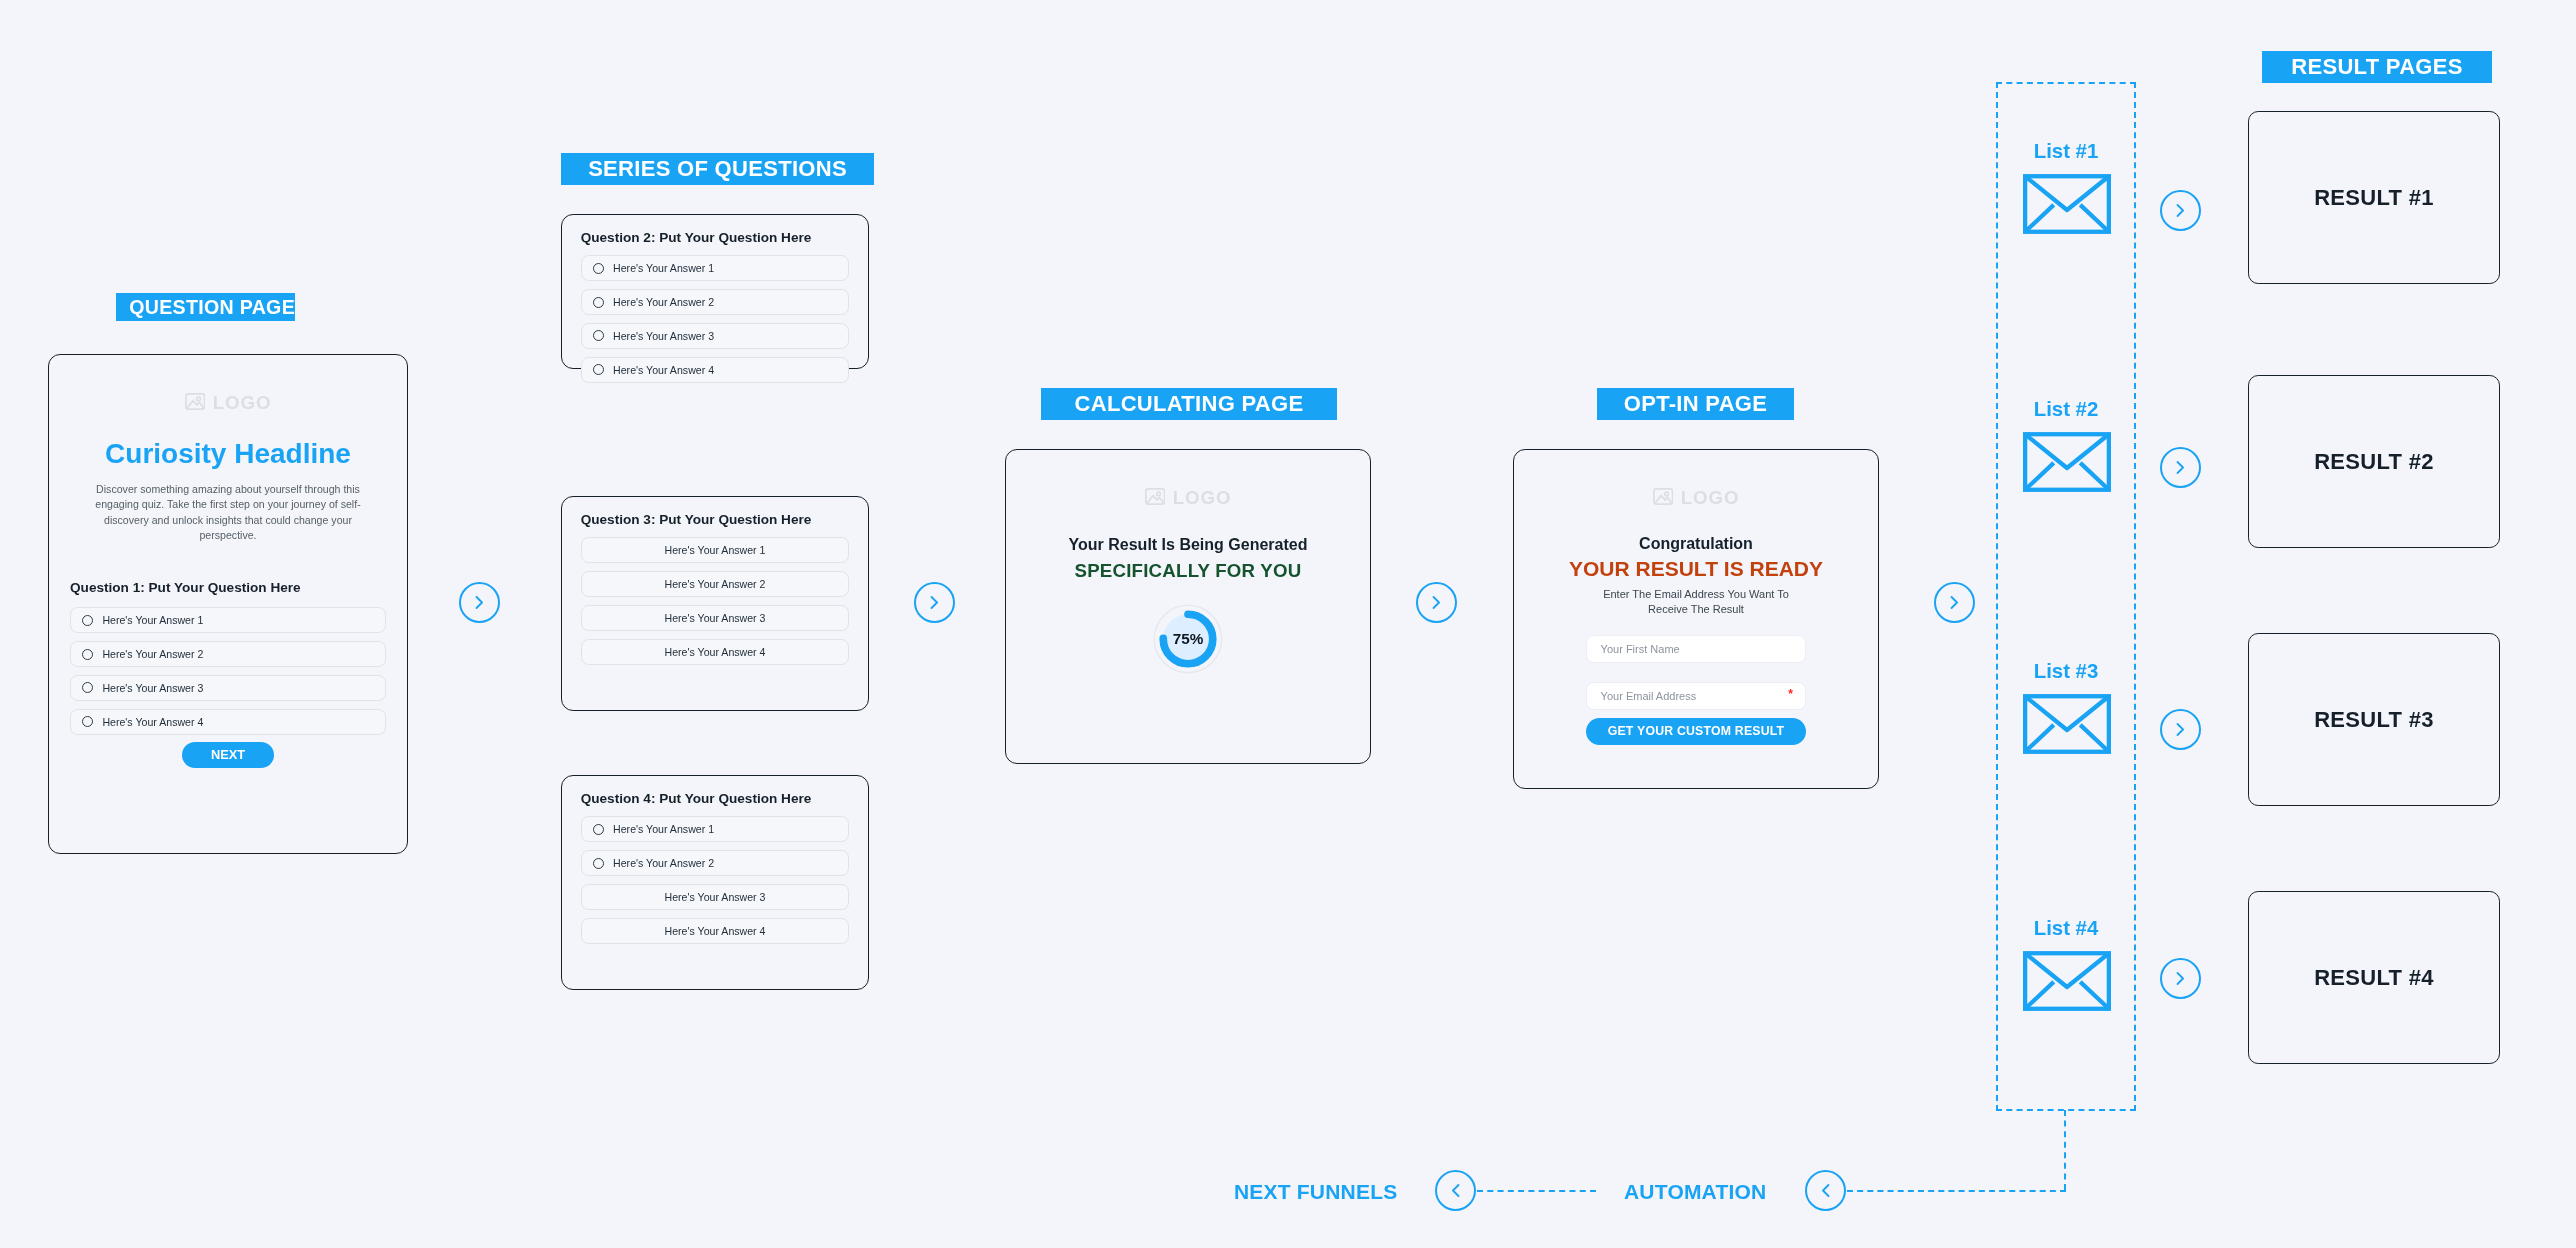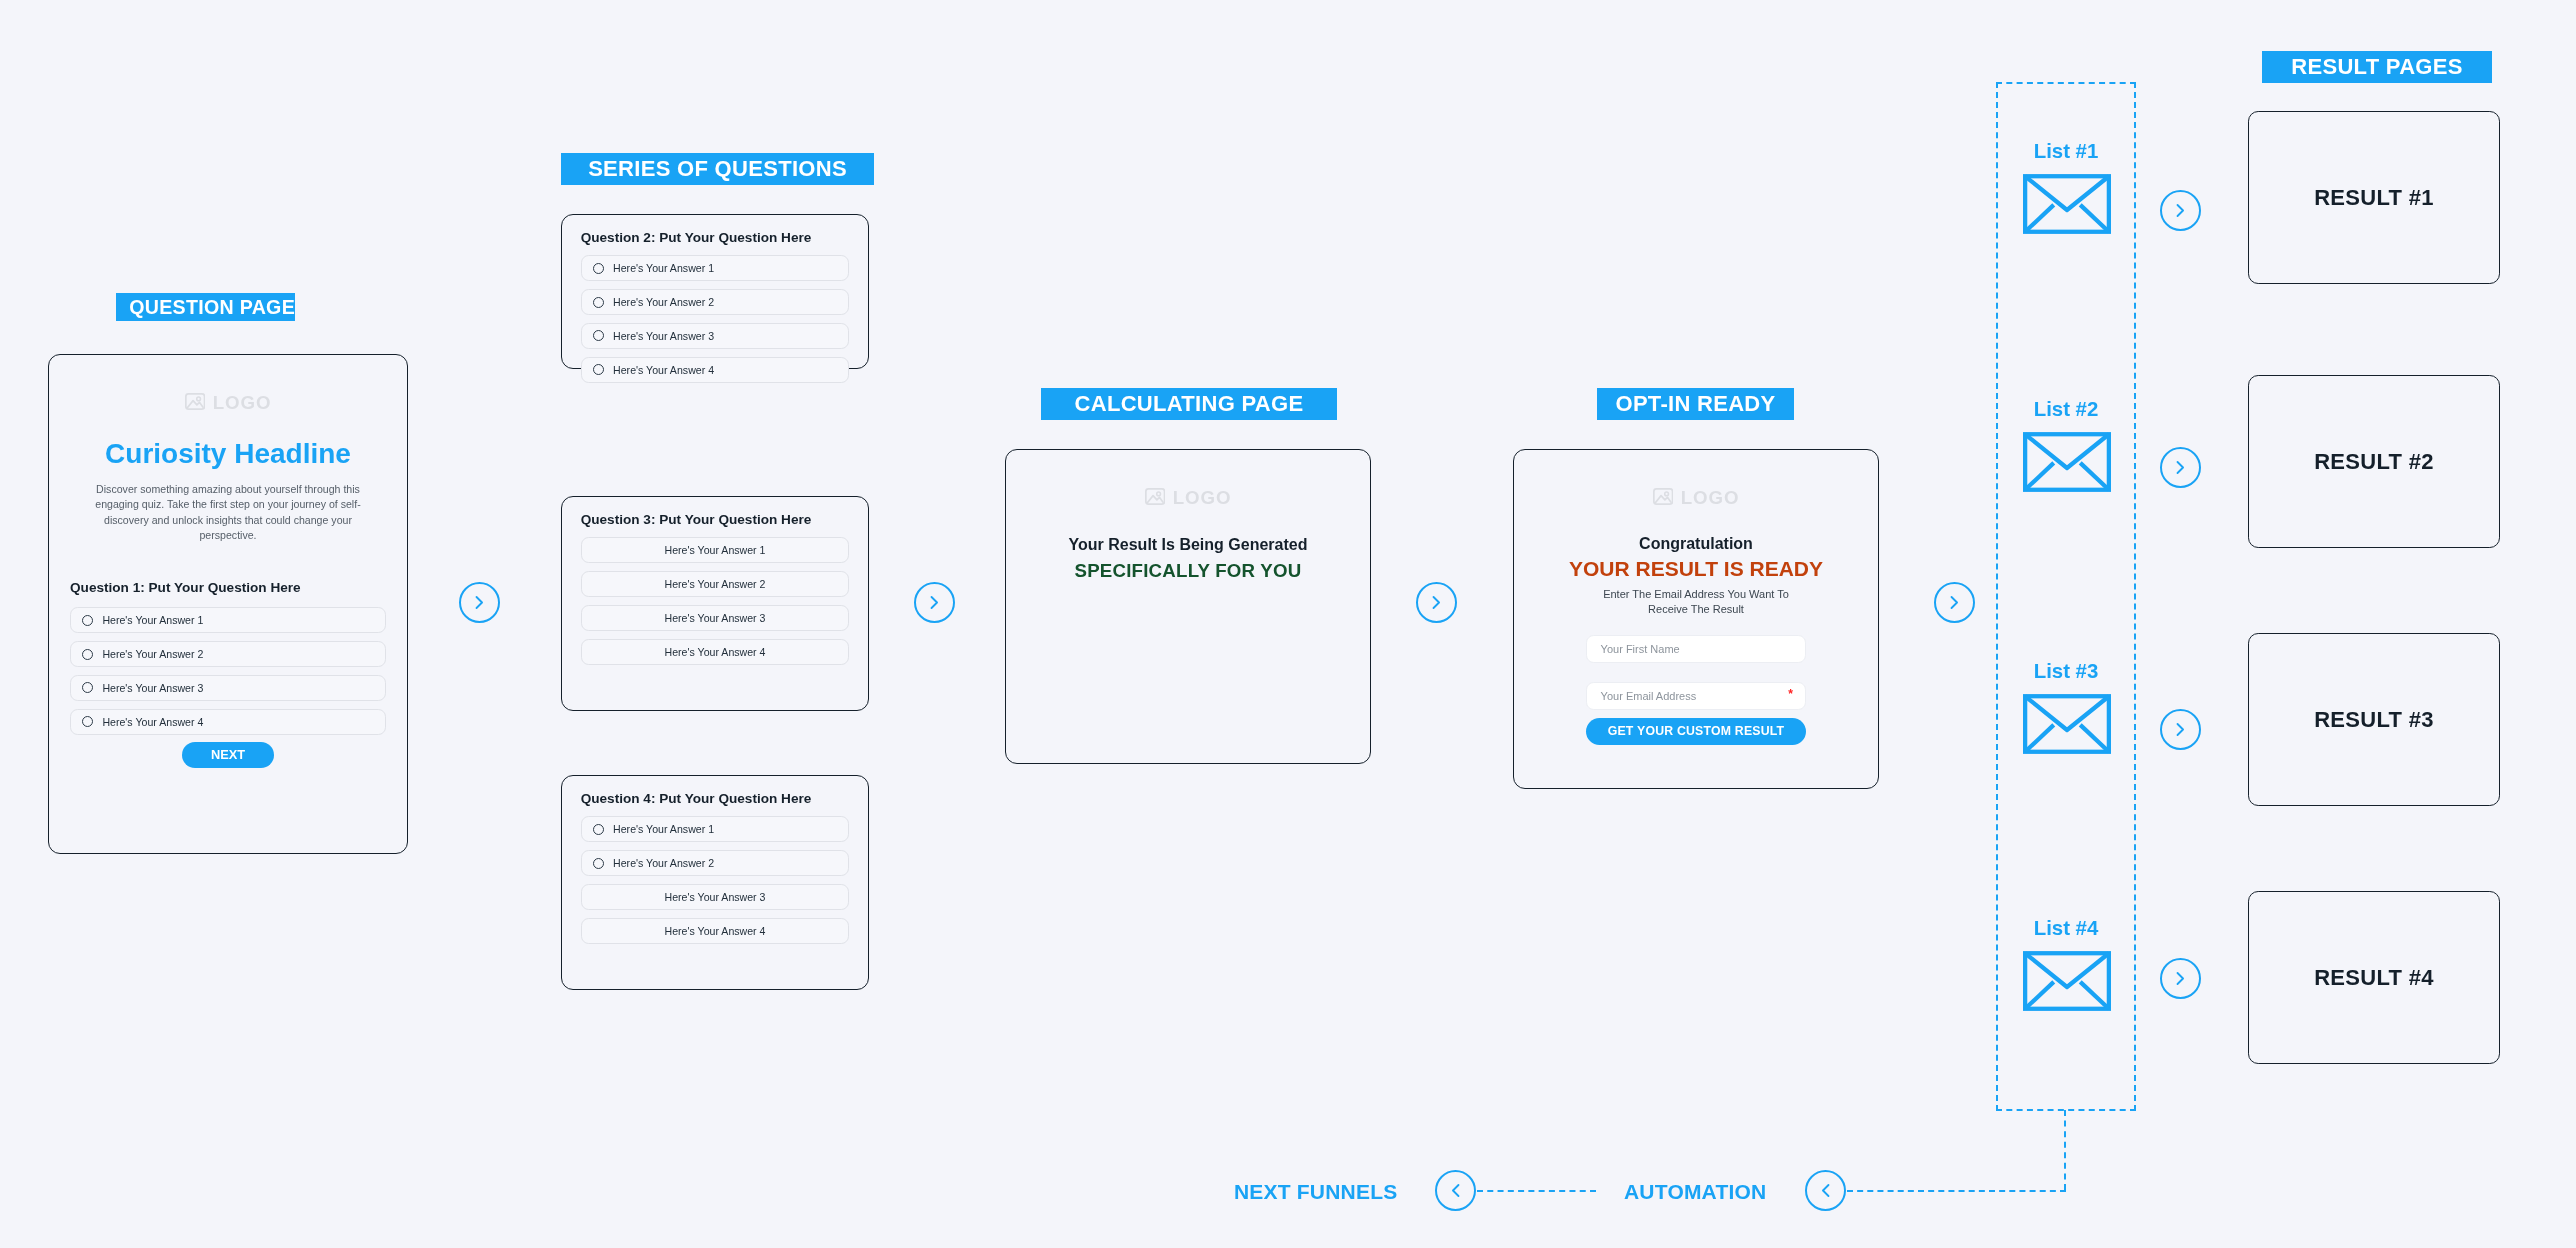--- a/index.html
+++ b/index.html
@@ -278,30 +278,38 @@
           <circle cx="16" cy="7" r="2.2" fill="none" stroke="#dcdee3" stroke-width="1.8"></circle>
           <path d="M3 17 L9.5 9 L14 14 L17 11 L21 16.5" fill="none" stroke="#dcdee3" stroke-width="2" stroke-linejoin="round" stroke-linecap="round"></path>
         </svg>
       </span>
       <span class="logo-text" style="font-size:18.7px;">LOGO</span>
     </div>
 
     <div class="calc-t1" style="margin-top:27px; font-size:16px;">Your Result Is Being Generated</div>
     <div class="calc-t2" style="margin-top:6px; font-size:18.7px;">SPECIFICALLY FOR YOU</div>
 
+    <div class="ring-wrap" style="margin-top:22px;">
+      <svg width="70" height="70" viewBox="0 0 82 82">
+        <circle cx="41" cy="41" r="39.5" fill="none" stroke="#e6e8ec" stroke-width="1.6"></circle>
+        <circle cx="41" cy="41" r="29" fill="#dceeff"></circle>
+        <circle cx="41" cy="41" r="29" fill="none" stroke="#19a3f5" stroke-width="9" stroke-linecap="round" stroke-dasharray="136.7 45.6" transform="rotate(-90 41 41)"></circle>
+      </svg>
+      <div class="ring-pct" style="font-size:15.3px;">75%</div>
+    </div>
   </div>
 
   <div class="arrow-circle" style="left:1416px; top:582px; width:41px; height:41px;">
     <svg width="17" height="17" viewBox="0 0 20 20">
       <path d="M6.5 3.5 L13 10 L6.5 16.5" fill="none" stroke="#19a3f5" stroke-width="2.2" stroke-linecap="round" stroke-linejoin="round"></path>
     </svg>
   </div>
 
   <div class="chip" style="left:1597px; top:388px; width:197px; height:32px; font-size:22px;">
-    <span>OPT-IN READY</span>
+    <span>OPT-IN PAGE</span>
   </div>
 
   <div class="card" style="left:1513px; top:449px; width:366px; height:340px;">
     <div class="logo-row" style="margin-top:37px;">
       <span class="logo-glyph">
         <svg width="20.4" height="17" viewBox="0 0 24 20">
           <rect x="1" y="1" width="22" height="18" rx="3" fill="none" stroke="#dcdee3" stroke-width="2"></rect>
           <circle cx="16" cy="7" r="2.2" fill="none" stroke="#dcdee3" stroke-width="1.8"></circle>
           <path d="M3 17 L9.5 9 L14 14 L17 11 L21 16.5" fill="none" stroke="#dcdee3" stroke-width="2" stroke-linejoin="round" stroke-linecap="round"></path>
         </svg>

